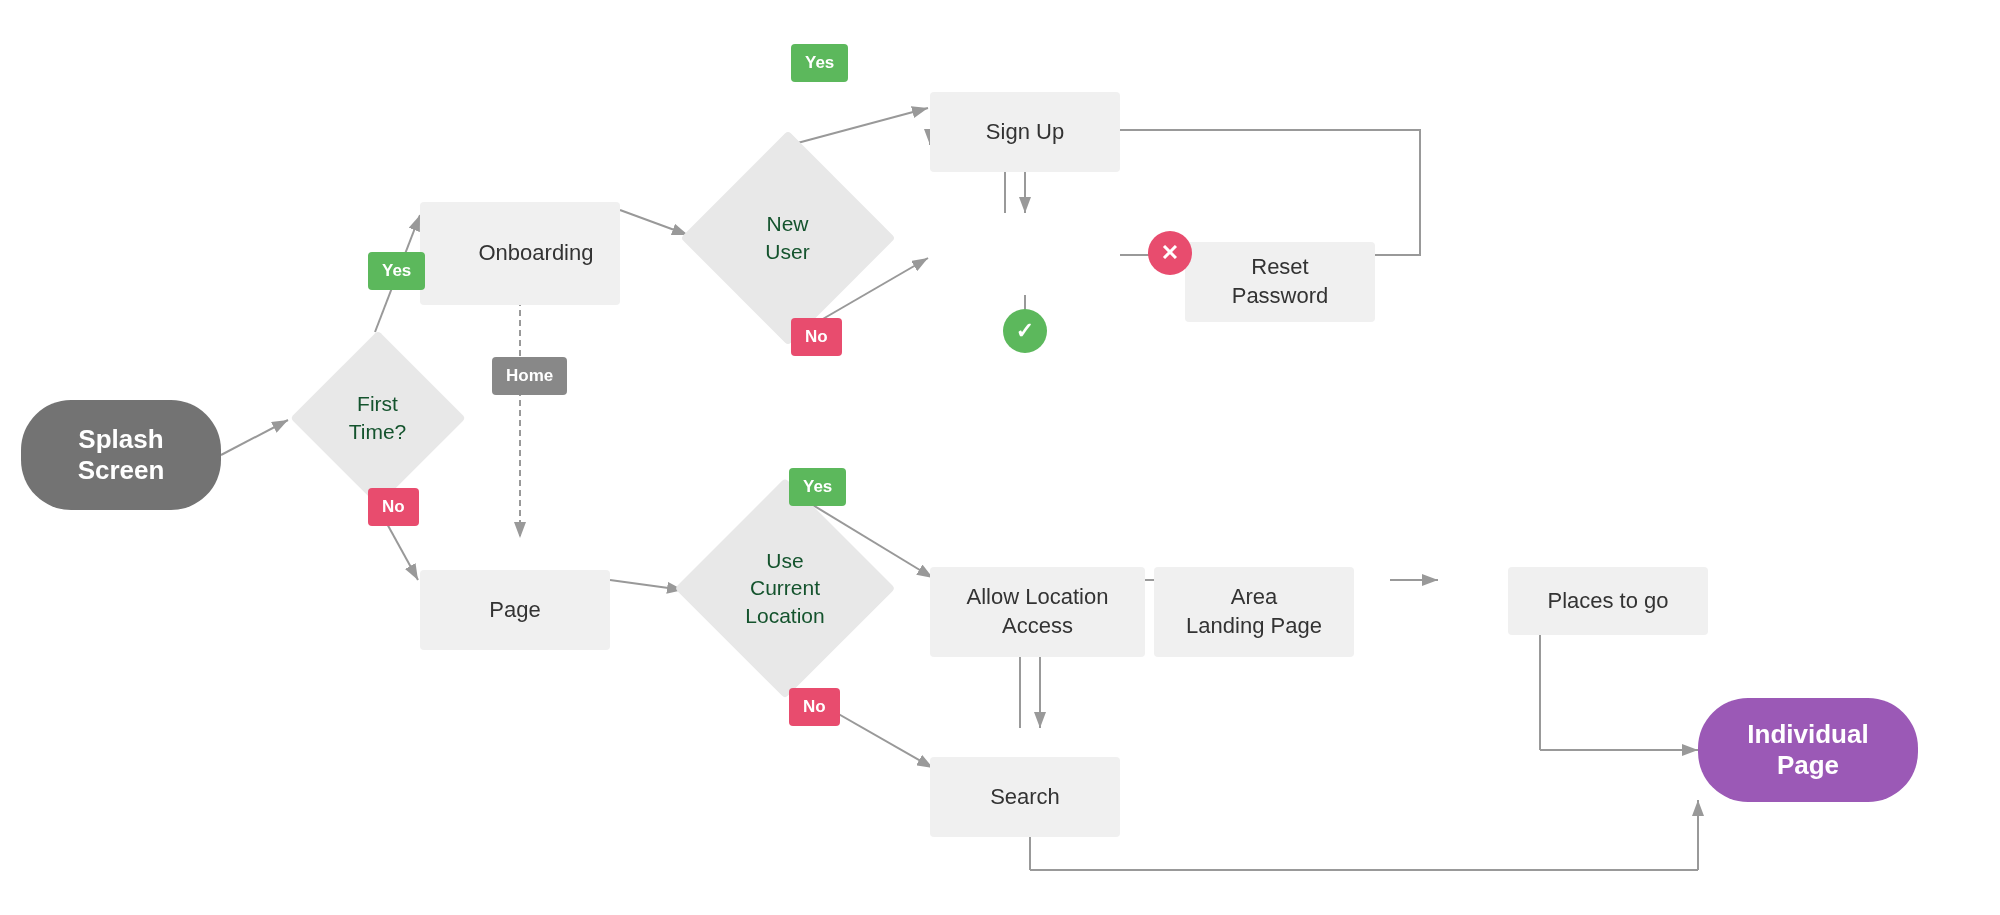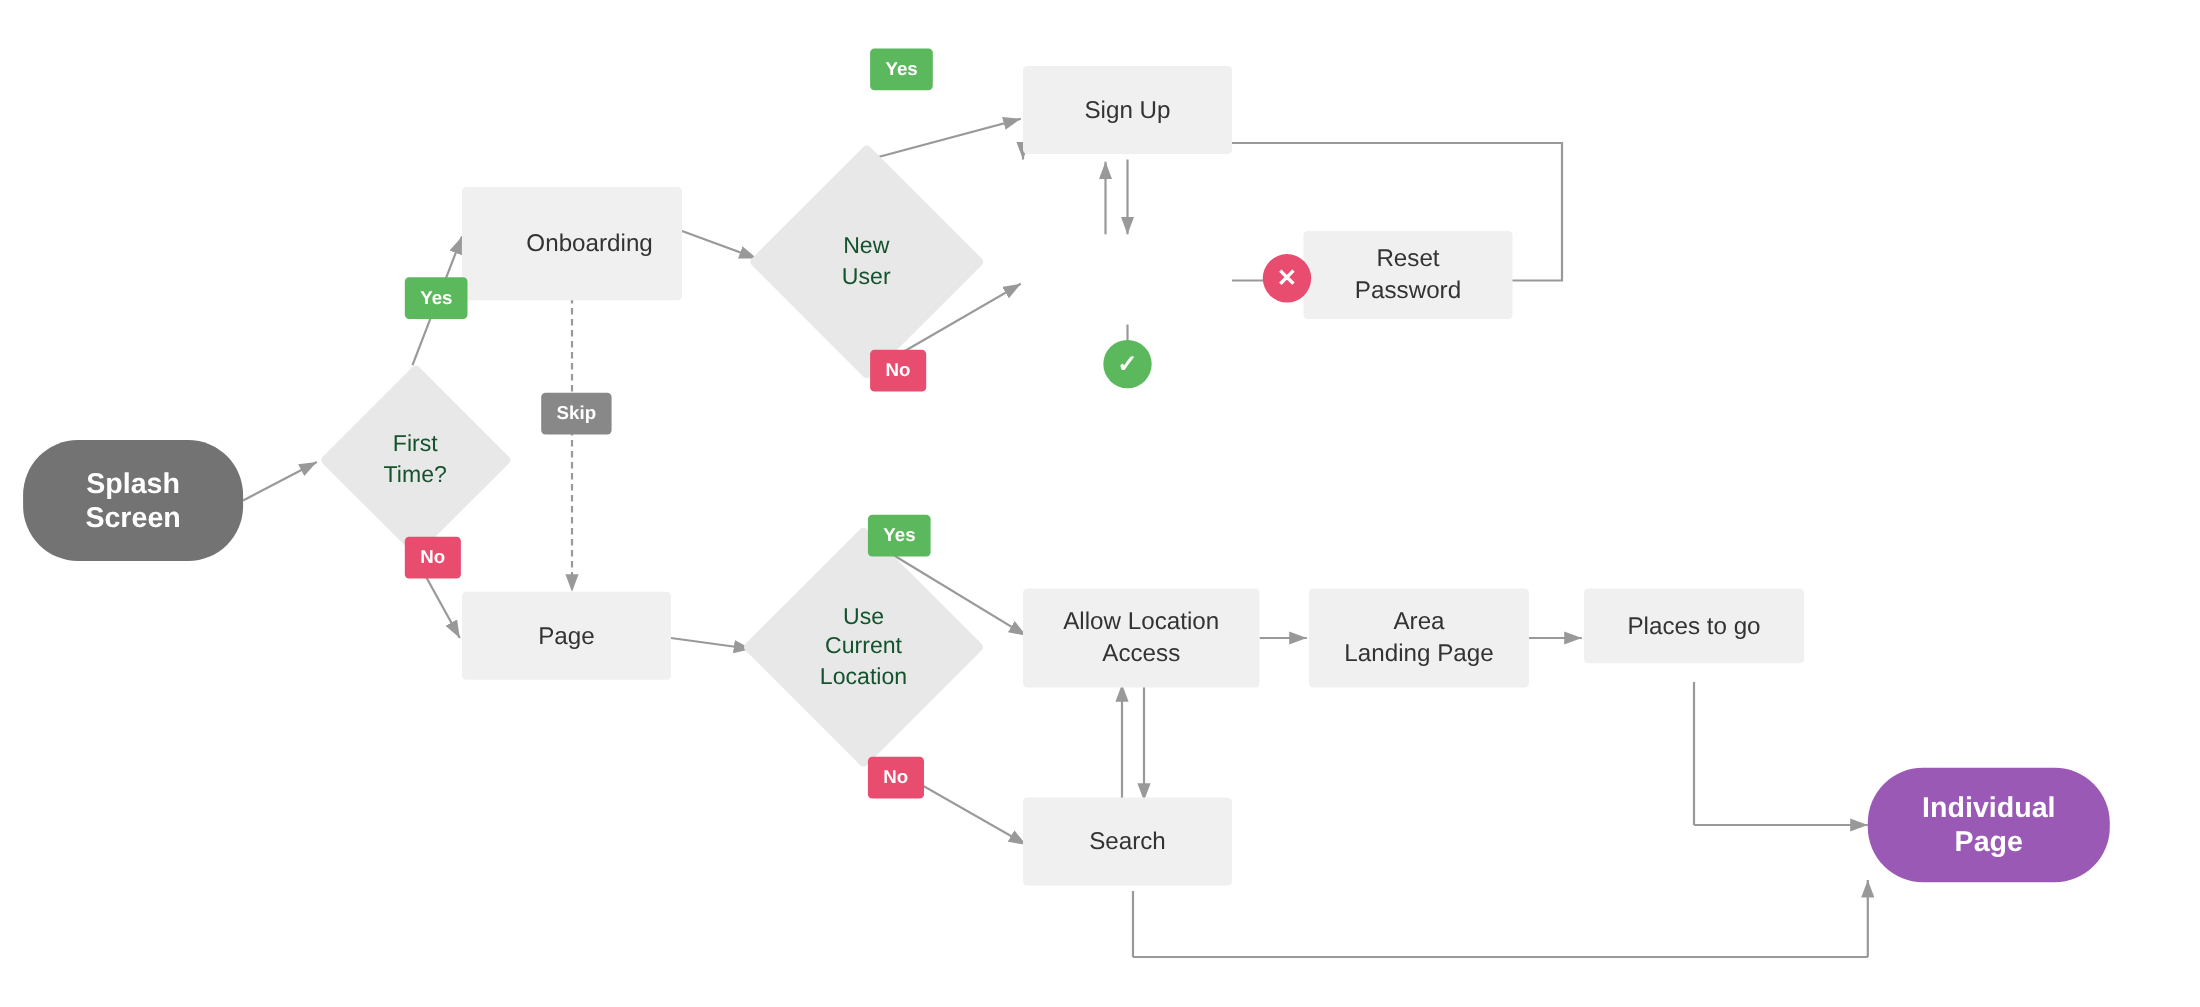--- a/index.html
+++ b/index.html
@@ -29,20 +29,21 @@
       align-items: center;
       justify-content: center;
       text-align: center;
     }
     .rect-node {
       background: #f0f0f0;
       border-radius: 4px;
       font-size: 22px;
       color: #333;
       line-height: 1.3;
+      margin-top: 32px;
     }
     .diamond-node {
       background: transparent;
     }
     .diamond-inner {
       width: 100%;
       height: 100%;
       position: relative;
       display: flex;
       align-items: center;
@@ -203,42 +204,42 @@
   </div>
 
   <div class="node rect-node" style="left:930px; top:535px; width:215px; height:90px;">
     <span>Allow Location<br>Access</span>
   </div>
 
   <div class="node rect-node" style="left:930px; top:725px; width:190px; height:80px;">
     <span>Search</span>
   </div>
 
-  <div class="node rect-node" style="left:1190px; top:535px; width:200px; height:90px;">
+  <div class="node rect-node" style="left:1154px; top:535px; width:200px; height:90px;">
     <span>Area<br>Landing Page</span>
   </div>
 
-  <div class="node rect-node" style="left:1440px; top:535px; width:200px; height:68px;">
+  <div class="node rect-node" style="left:1508px; top:535px; width:200px; height:68px;">
     <span>Places to go</span>
   </div>
 
   <div class="node oval-node purple-oval" style="left:1698px; top:698px; width:220px; height:104px;">
     <span>Individual<br>Page</span>
   </div>
 
   <div class="label-badge label-yes" style="left:368px; top:252px;">
     <span>Yes</span>
   </div>
 
   <div class="label-badge label-no" style="left:368px; top:488px;">
     <span>No</span>
   </div>
 
   <div class="label-badge label-skip" style="left:492px; top:357px;">
-    <span>Skip</span>
+    <span>Home</span>
   </div>
 
   <div class="label-badge label-yes" style="left:791px; top:44px;">
     <span>Yes</span>
   </div>
 
   <div class="label-badge label-no" style="left:791px; top:318px;">
     <span>No</span>
   </div>
 

